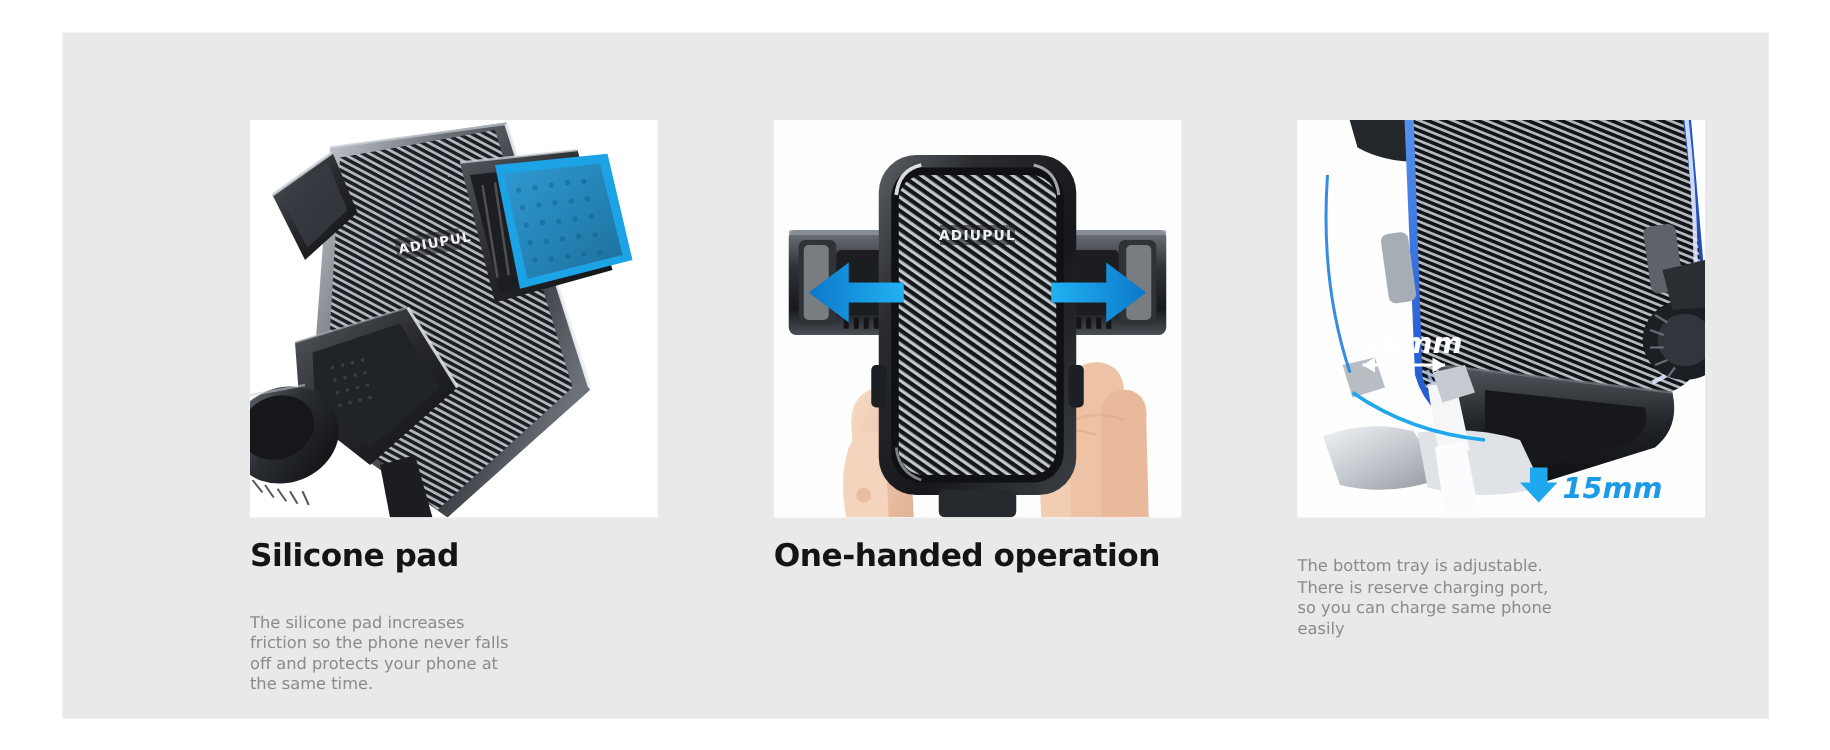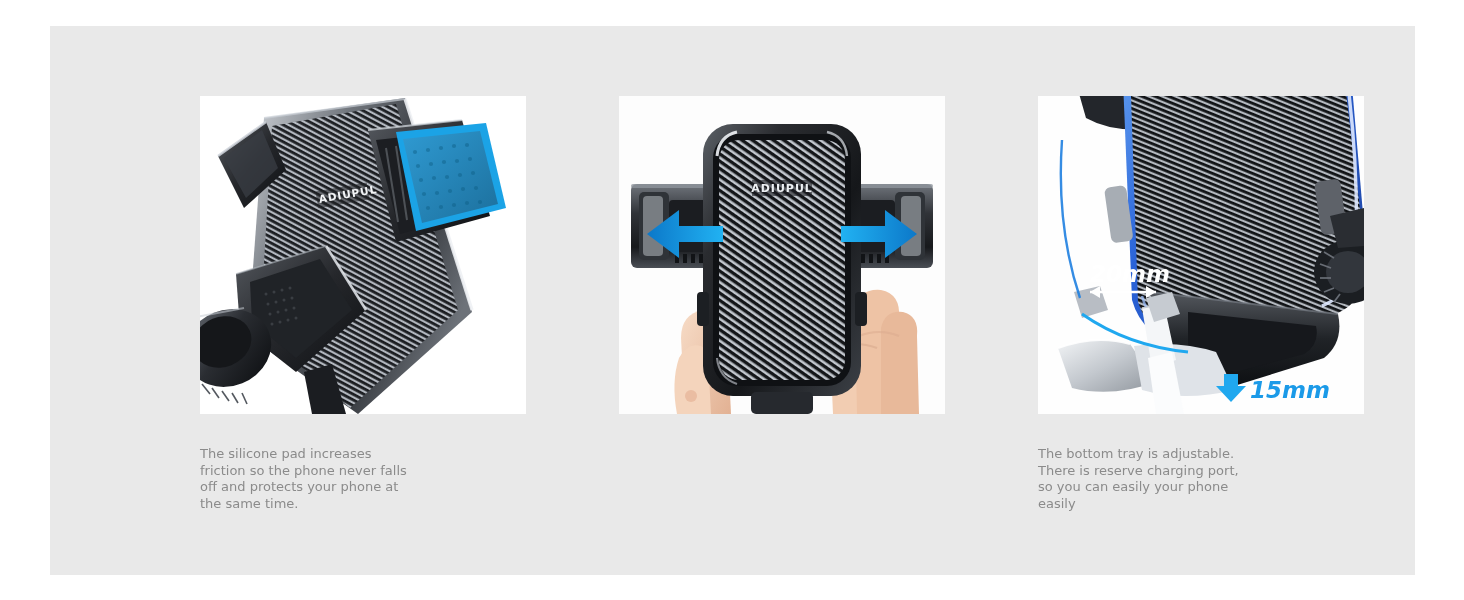--- a/index.html
+++ b/index.html
@@ -229,20 +229,21 @@
                 <line x1="22" y1="295" x2="29" y2="305"></line>
                 <line x1="32" y1="297" x2="38" y2="307"></line>
                 <line x1="42" y1="297" x2="47" y2="308"></line>
               </g>
               <path d="M-10 222 L44 212" stroke="#c6ccd3" stroke-width="2" fill="none" opacity="0.55"></path>
             </g>
 
             <path d="M104 276 L132 268 L146 318 L112 318 Z" fill="#1b1d21"></path>
           </svg>
         </div>
+        <h3 class="card-title">Silicone pad</h3>
         <p class="card-body">The silicone pad increases
 friction so the phone never falls
 off and protects your phone at
 the same time.</p>
       </div>
 
       <div class="feature-card">
         <div class="card-figure">
           <svg width="326" height="318" viewBox="0 0 326 318" xmlns="http://www.w3.org/2000/svg">
             <defs>
@@ -349,20 +350,21 @@
             </g>
 
             <g>
               <path d="M104 130 L60 130 L60 114 L28 138 L60 162 L60 146 L104 146 Z" fill="url(#c2blue)"></path>
             </g>
             <g>
               <path d="M222 130 L266 130 L266 114 L298 138 L266 162 L266 146 L222 146 Z" fill="url(#c2blueR)"></path>
             </g>
           </svg>
         </div>
+        <h3 class="card-title">One-handed operation</h3>
       </div>
 
       <div class="feature-card">
         <div class="card-figure">
           <svg width="326" height="318" viewBox="0 0 326 318" xmlns="http://www.w3.org/2000/svg">
             <defs>
               <linearGradient id="c3phone" x1="0" y1="0" x2="1" y2="1">
                 <stop offset="0" stop-color="#3a3e44"></stop>
                 <stop offset="0.5" stop-color="#1b1d21"></stop>
                 <stop offset="1" stop-color="#0d0f12"></stop>
@@ -461,19 +463,19 @@
             </g>
 
             <g>
               <path d="M186 278 L200 278 L200 290 L208 290 L193 306 L178 290 L186 290 Z" fill="#20a8ef"></path>
               <text x="212" y="302" font-family="DejaVu Sans, sans-serif" font-size="23" font-weight="bold" font-style="italic" fill="#1b9ae8">15mm</text>
             </g>
           </svg>
         </div>
         <p class="card-body">The bottom tray is adjustable.
 There is reserve charging port,
-so you can easily your phone
+so you can charge same phone
 easily</p>
       </div>
 
     </div>
   </div>
 </div>
 
 </body></html>

